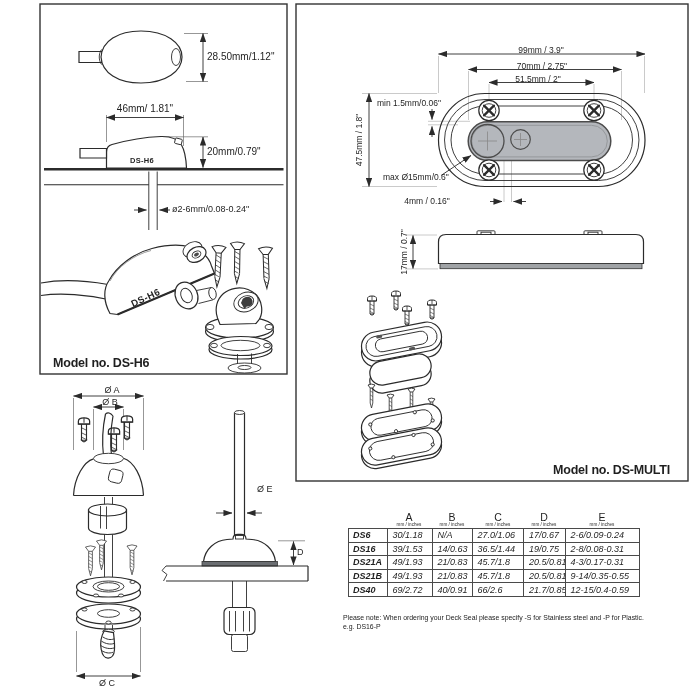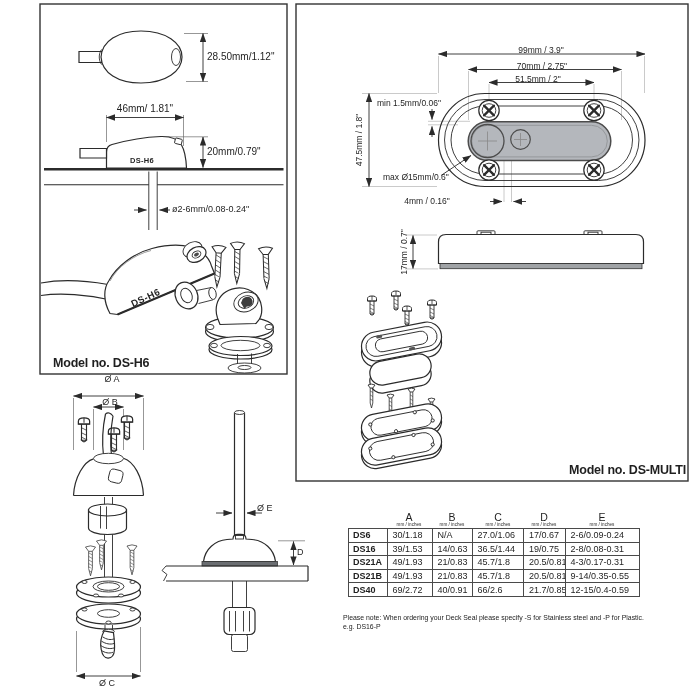--- a/index.html
+++ b/index.html
@@ -24,21 +24,21 @@
   .ext{fill:none;stroke:#6a6a6a;stroke-width:0.7;}
   .lt{fill:none;stroke:#bdbdbd;stroke-width:0.8;}
   
   .spec{position:absolute;left:348px;top:512px;width:292px;}
   .spec .th{position:absolute;top:0;text-align:center;transform:translateX(-50%);}
   .spec .th .letter{display:block;font-size:10.5px;line-height:10px;}
   .spec .th .unit{display:block;font-size:4.6px;line-height:5px;color:#2d2d2d;}
   table.sp{border-collapse:collapse;table-layout:fixed;position:absolute;left:0;top:16px;
            width:291px;font-size:9px;}
   table.sp td{border:1px solid #4a4a4a;height:12.6px;padding:0 0 0 5px;line-height:12px;
-              white-space:nowrap;overflow:hidden;}
+              white-space:nowrap;overflow:hidden;font-style:italic;}
   table.sp td.mod{font-weight:bold;padding-left:4px;}
   .note{position:absolute;left:343px;font-size:6.9px;color:#222;white-space:nowrap;}
 </style>
 </head>
 <body>
 
 <div class="canvas">
 
 <svg width="700" height="700" viewBox="0 0 700 700">
   <defs>
@@ -328,26 +328,26 @@
 <span class="lbl model" style="left:53px;top:356px;">Model no. DS-H6</span>
 
 <span class="lbl dimtxt-s cx" style="left:541px;top:45px;">99mm / 3.9"</span>
 <span class="lbl dimtxt-s cx" style="left:542px;top:60.5px;">70mm / 2.75"</span>
 <span class="lbl dimtxt-s cx" style="left:538px;top:73.5px;">51.5mm / 2"</span>
 <span class="lbl dimtxt-s" style="left:377px;top:97.5px;">min 1.5mm/0.06"</span>
 <span class="lbl dimtxt-s rot90" style="left:359px;top:140px;">47.5mm / 1.8"</span>
 <span class="lbl dimtxt-s" style="left:383px;top:171.5px;">max Ø15mm/0.6"</span>
 <span class="lbl dimtxt-s cx" style="left:427px;top:195.5px;">4mm / 0.16"</span>
 <span class="lbl dimtxt-s rot90" style="left:404px;top:252px;">17mm / 0.7"</span>
-<span class="lbl model" style="left:553px;top:463px;margin-left:16px;">Model no. DS-MULTI</span>
-
-<span class="lbl dimtxt-m cx" style="left:107px;top:374px;padding-left:10px;">Ø A</span>
+<span class="lbl model" style="left:553px;top:463px;">Model no. DS-MULTI</span>
+
+<span class="lbl dimtxt-m cx" style="left:107px;top:385px;padding-left:10px;">Ø A</span>
 <span class="lbl dimtxt-m cx" style="left:110px;top:396.5px;">Ø B</span>
 <span class="lbl dimtxt-m cx" style="left:107px;top:678px;">Ø C</span>
-<span class="lbl dimtxt-m" style="left:257px;top:503px;">Ø E</span>
+<span class="lbl dimtxt-m" style="left:257px;top:484px;">Ø E</span>
 <span class="lbl dimtxt-m" style="left:297px;top:547px;">D</span>
 
 <div class="spec">
   <div class="th" style="left:61px;">
     <span class="letter">A</span>
     <span class="unit">mm / inches</span>
   </div>
   <div class="th" style="left:104px;">
     <span class="letter">B</span>
     <span class="unit">mm / inches</span>

